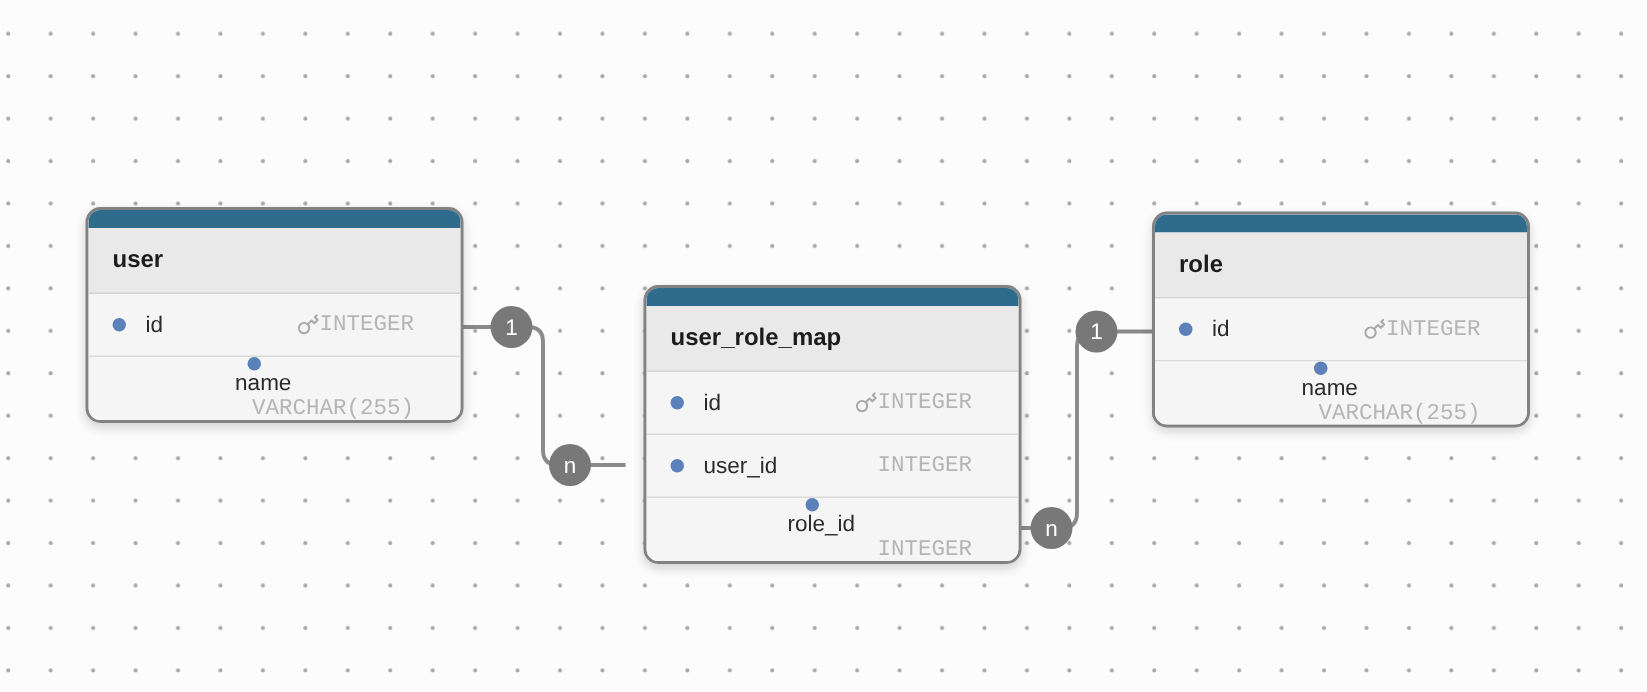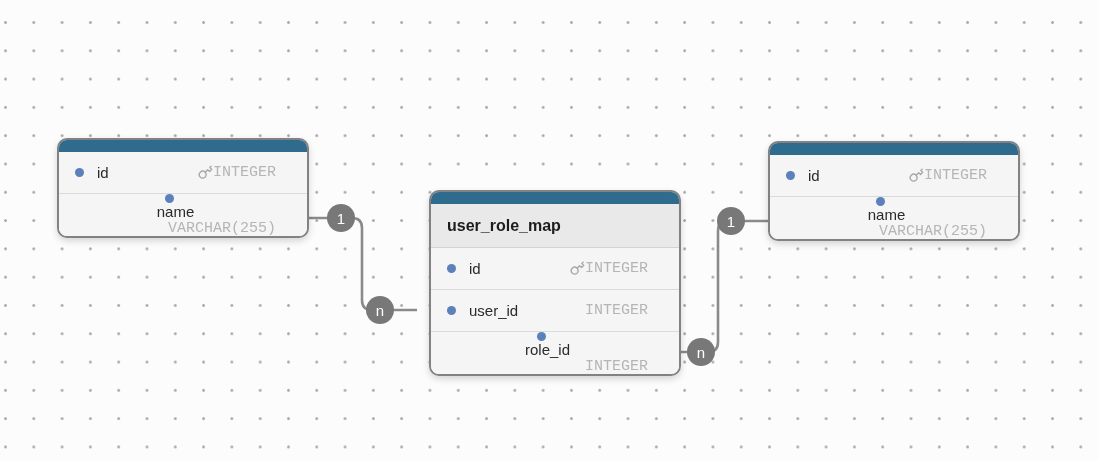--- a/index.html
+++ b/index.html
@@ -58,20 +58,23 @@
 
 <div class="canvas">
 
   <svg class="connector-layer" width="1098" height="461" viewBox="0 0 1098 461">
     <path class="connector" d="M 308 218 L 352 218 Q 362 218 362 228 L 362 300 Q 362 310 372 310 L 417 310"></path>
     <path class="connector" d="M 668 352 L 708 352 Q 718 352 718 342 L 718 231 Q 718 221 728 221 L 768 221"></path>
   </svg>
 
   <div class="db-table" style="left:57px;top:138px;">
     <div class="accent-bar"></div>
+    <div class="table-header">
+      <span class="table-title">user</span>
+    </div>
     <div class="field-row">
       <span class="pk-dot"></span>
       <span class="field-name">id</span>
       <span class="field-type">
         <svg class="key-icon" width="15" height="15" viewBox="0 0 24 24" fill="none" stroke="#a8a8a8" stroke-width="2.2" stroke-linecap="round" stroke-linejoin="round">
             <path d="M21 2l-2 2m-7.61 7.61a5.5 5.5 0 1 1-7.778 7.778 5.5 5.5 0 0 1 7.777-7.777zm0 0L15.5 7.5m0 0l3 3L22 7l-3-3"></path>
           </svg>
         <span>INTEGER</span>
       </span>
     </div>
@@ -110,20 +113,23 @@
       <span class="pk-dot"></span>
       <span class="field-name">role_id</span>
       <span class="field-type">
         <span>INTEGER</span>
       </span>
     </div>
   </div>
 
   <div class="db-table" style="left:768px;top:141px;">
     <div class="accent-bar"></div>
+    <div class="table-header">
+      <span class="table-title">role</span>
+    </div>
     <div class="field-row">
       <span class="pk-dot"></span>
       <span class="field-name">id</span>
       <span class="field-type">
         <svg class="key-icon" width="15" height="15" viewBox="0 0 24 24" fill="none" stroke="#a8a8a8" stroke-width="2.2" stroke-linecap="round" stroke-linejoin="round">
             <path d="M21 2l-2 2m-7.61 7.61a5.5 5.5 0 1 1-7.778 7.778 5.5 5.5 0 0 1 7.777-7.777zm0 0L15.5 7.5m0 0l3 3L22 7l-3-3"></path>
           </svg>
         <span>INTEGER</span>
       </span>
     </div>

